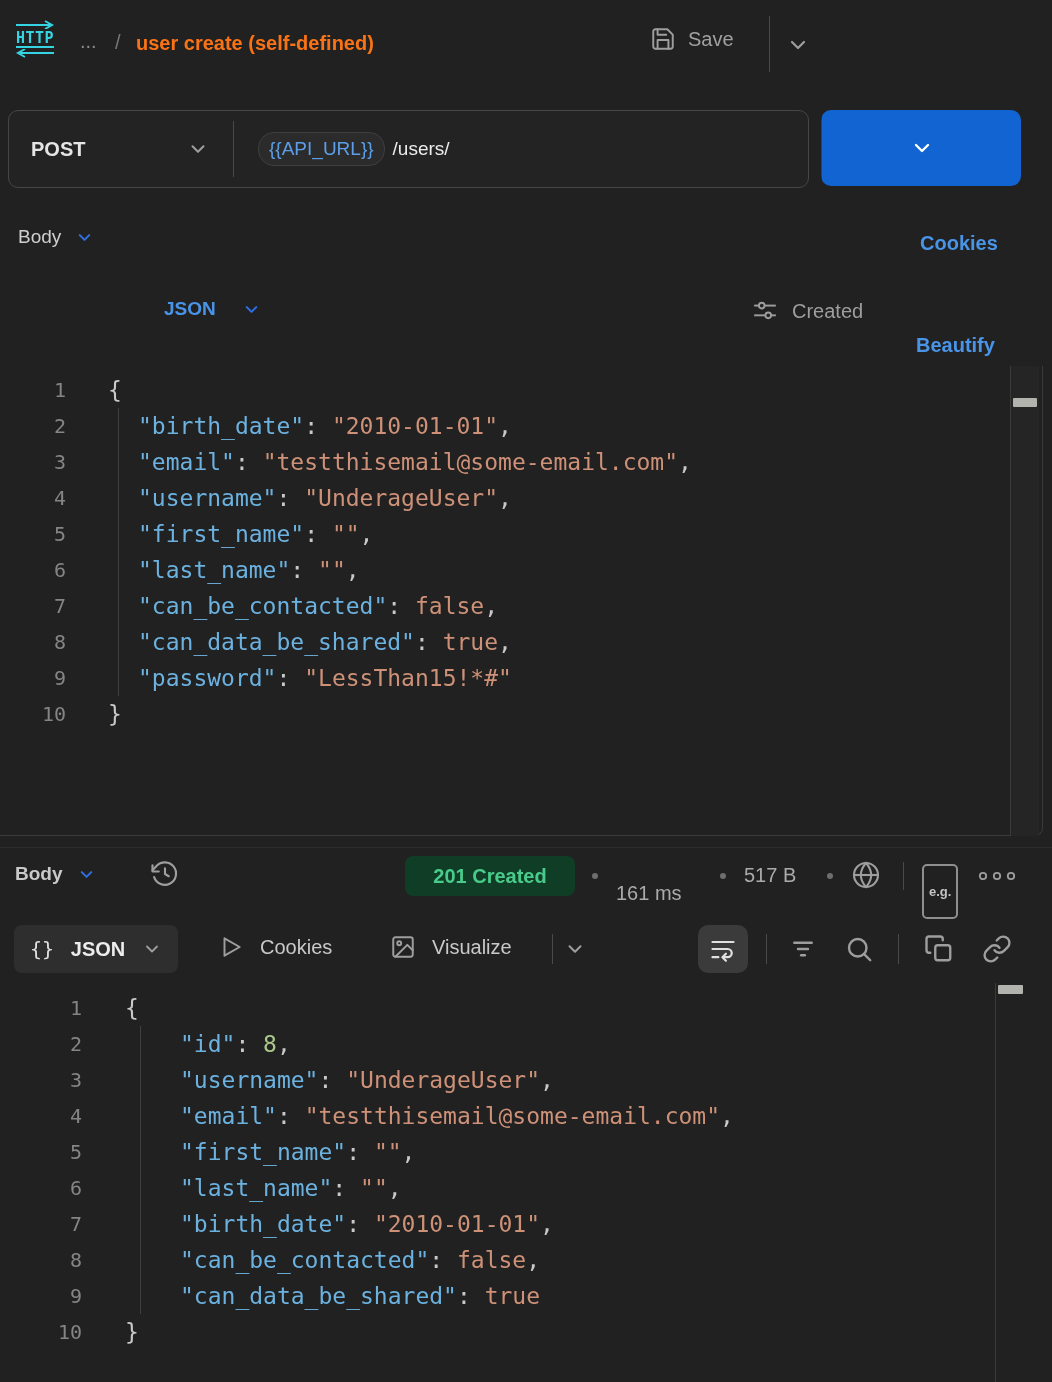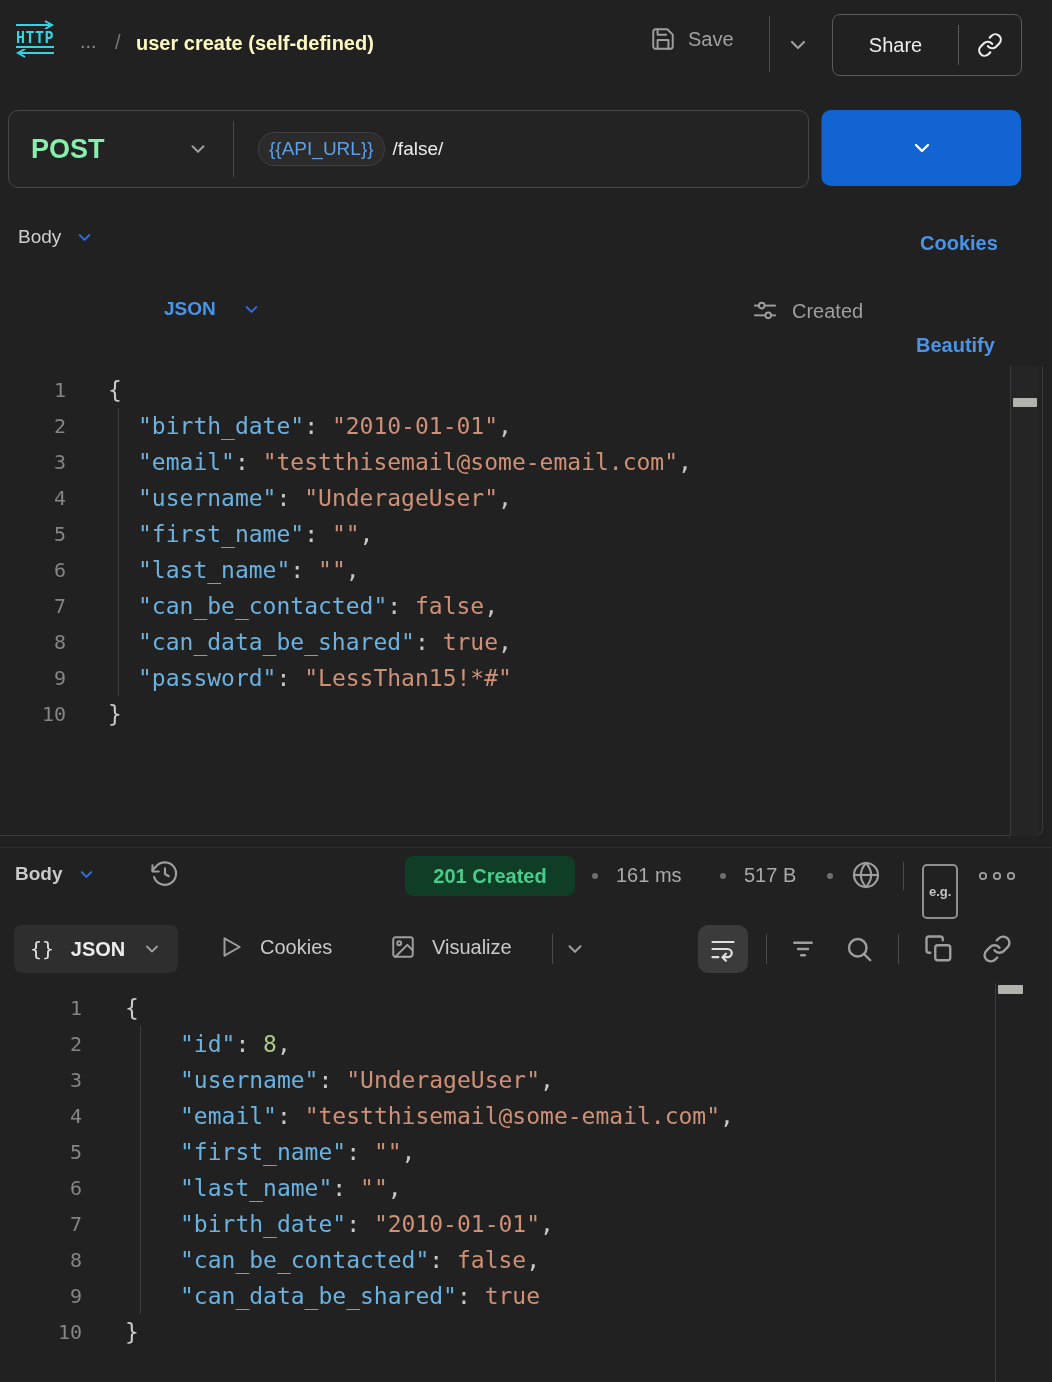--- a/index.html
+++ b/index.html
@@ -6,28 +6,28 @@
   .app{position:relative;width:1052px;height:1382px;background:#212121;overflow:hidden;
        font-family:"Liberation Sans",sans-serif;color:#e8e8e8;}
   .abs{position:absolute;}
   svg{display:block;}
   .icon{color:#9e9e9e;}
   
   .http-logo{color:#35d4e2;display:flex;flex-direction:column;align-items:center;gap:1px;}
   .http-logo .txt{font-size:15px;font-weight:bold;letter-spacing:.5px;border-bottom:2px solid #35d4e2;line-height:16px;font-family:"DejaVu Sans Mono",monospace;}
   .crumb-dots{color:#8b8b8b;font-size:20px;}
   .crumb-sep{color:#777;font-size:20px;}
-  .page-title{color:#fef9c3;font-size:20px;font-weight:bold;}
+  .page-title{color:#f97316;font-size:20px;font-weight:bold;}
   .save-label{color:#a0a0a0;font-size:20px;}
   .vdiv{width:1px;background:#4a4a4a;}
   .share-group{border:1px solid #5a5a5a;border-radius:8px;display:flex;align-items:center;}
   .share-label{color:#ededed;font-size:20px;}
   
   .url-bar{border:1px solid #464646;border-radius:10px;background:#232323;display:flex;align-items:center;}
-  .method{color:#86efac;font-size:27px;font-weight:bold;}
+  .method{color:#e5e5e5;font-size:20px;font-weight:bold;}
   .var-chip{background:#2b2b2b;border:1px solid #3f3f3f;border-radius:16px;padding:5px 10px;
             color:#5c9fe8;font-size:19px;}
   .url-path{color:#ececec;font-size:19px;}
   .send-btn{background:#1264d2;border-radius:10px;display:flex;color:#fff;}
   .send-main{width:136px;display:flex;align-items:center;justify-content:center;font-size:21px;font-weight:bold;cursor:pointer;}
   .send-split{width:1px;background:rgba(0,0,0,.3);margin:6px 0;}
   .send-caret{flex:1;display:flex;align-items:center;justify-content:center;cursor:pointer;}
   
   .tab-label{color:#cfcfcf;font-size:19px;}
   .blue{color:#4a94e8;}
@@ -93,45 +93,33 @@
           <polyline points="17 21 17 13 7 13 7 21"></polyline>
           <polyline points="7 3 7 8 15 8"></polyline>
         </svg>
       <span class="save-label">Save</span>
     </div>
     <div class="abs vdiv" style="left:769px;top:16px;height:56px;"></div>
     <svg class="abs icon" width="24" height="24" viewBox="0 0 24 24" fill="none" stroke="currentColor" stroke-width="2.2" stroke-linecap="round" stroke-linejoin="round" style="left:786px;top:33px;cursor:pointer;">
         <polyline points="6 9 12 15 18 9"></polyline>
       </svg>
 
-    <div class="abs share-group" style="left:832px;top:14px;width:188px;height:60px;">
-      <div class="row" style="flex:1;justify-content:center;cursor:pointer;">
-        <span class="share-label">Share</span>
-      </div>
-      <div class="vdiv" style="height:40px;background:#5a5a5a;"></div>
-      <div class="row" style="width:62px;justify-content:center;cursor:pointer;">
-        <svg width="26" height="26" viewBox="0 0 24 24" fill="none" stroke="#ededed" stroke-width="2" stroke-linecap="round" stroke-linejoin="round">
-            <path d="M10 13a5 5 0 0 0 7.54.54l3-3a5 5 0 0 0-7.07-7.07l-1.72 1.71"></path>
-            <path d="M14 11a5 5 0 0 0-7.54-.54l-3 3a5 5 0 0 0 7.07 7.07l1.71-1.71"></path>
-          </svg>
-      </div>
-    </div>
   </div>
 
   <div class="abs url-bar" style="left:8px;top:110px;width:799px;height:76px;">
     <div class="row" style="width:224px;padding-left:22px;box-sizing:border-box;justify-content:space-between;cursor:pointer;">
       <span class="method">POST</span>
       <svg class="icon" width="22" height="22" viewBox="0 0 24 24" fill="none" stroke="currentColor" stroke-width="2.2" stroke-linecap="round" stroke-linejoin="round" style="margin-right:24px;">
           <polyline points="6 9 12 15 18 9"></polyline>
         </svg>
     </div>
     <div class="vdiv" style="height:56px;"></div>
     <div class="row" style="padding-left:24px;gap:8px;cursor:text;">
       <span class="var-chip">{{API_URL}}</span>
-      <span class="url-path">/false/</span>
+      <span class="url-path">/users/</span>
     </div>
   </div>
   <div class="abs send-btn" style="left:821px;top:110px;width:200px;height:76px;">
     <div class="send-split"></div>
     <div class="send-caret">
       <svg width="24" height="24" viewBox="0 0 24 24" fill="none" stroke="#fff" stroke-width="2.4" stroke-linecap="round" stroke-linejoin="round">
           <polyline points="6 9 12 15 18 9"></polyline>
         </svg>
     </div>
   </div>
@@ -217,21 +205,21 @@
     </div>
     <svg class="abs icon" width="30" height="30" viewBox="0 0 24 24" fill="none" stroke="currentColor" stroke-width="1.7" stroke-linecap="round" stroke-linejoin="round" style="left:150px;top:4px;cursor:pointer;">
         <polyline points="2 5 2 10 7 10"></polyline>
         <path d="M3.3 14.5a9 9 0 1 0 1.9-8.9L2 9"></path>
         <polyline points="12 7.5 12 12 15 13.8"></polyline>
       </svg>
     <div class="abs status-badge" style="left:405px;top:1px;width:170px;height:40px;cursor:pointer;">
       <span>201 Created</span>
     </div>
     <div class="abs meta-dot" style="left:592px;top:18px;"></div>
-    <span class="abs meta-text" style="left:616px;top:9px;">161 ms</span>
+    <span class="abs meta-text" style="left:616px;top:27px;">161 ms</span>
     <div class="abs meta-dot" style="left:720px;top:18px;"></div>
     <span class="abs meta-text" style="left:744px;top:9px;">517 B</span>
     <div class="abs meta-dot" style="left:827px;top:18px;"></div>
     <svg class="abs icon" width="32" height="32" viewBox="0 0 24 24" fill="none" stroke="currentColor" stroke-width="1.6" style="left:850px;top:4px;cursor:pointer;">
         <circle cx="12" cy="12" r="9"></circle>
         <line x1="3" y1="12" x2="21" y2="12"></line>
         <path d="M12 3a15.3 15.3 0 0 1 4 9 15.3 15.3 0 0 1-4 9 15.3 15.3 0 0 1-4-9 15.3 15.3 0 0 1 4-9z"></path>
       </svg>
     <div class="abs vdiv" style="left:903px;top:7px;height:28px;"></div>
     <span class="abs eg-box" style="left:922px;top:9px;cursor:pointer;">e.g.</span>

